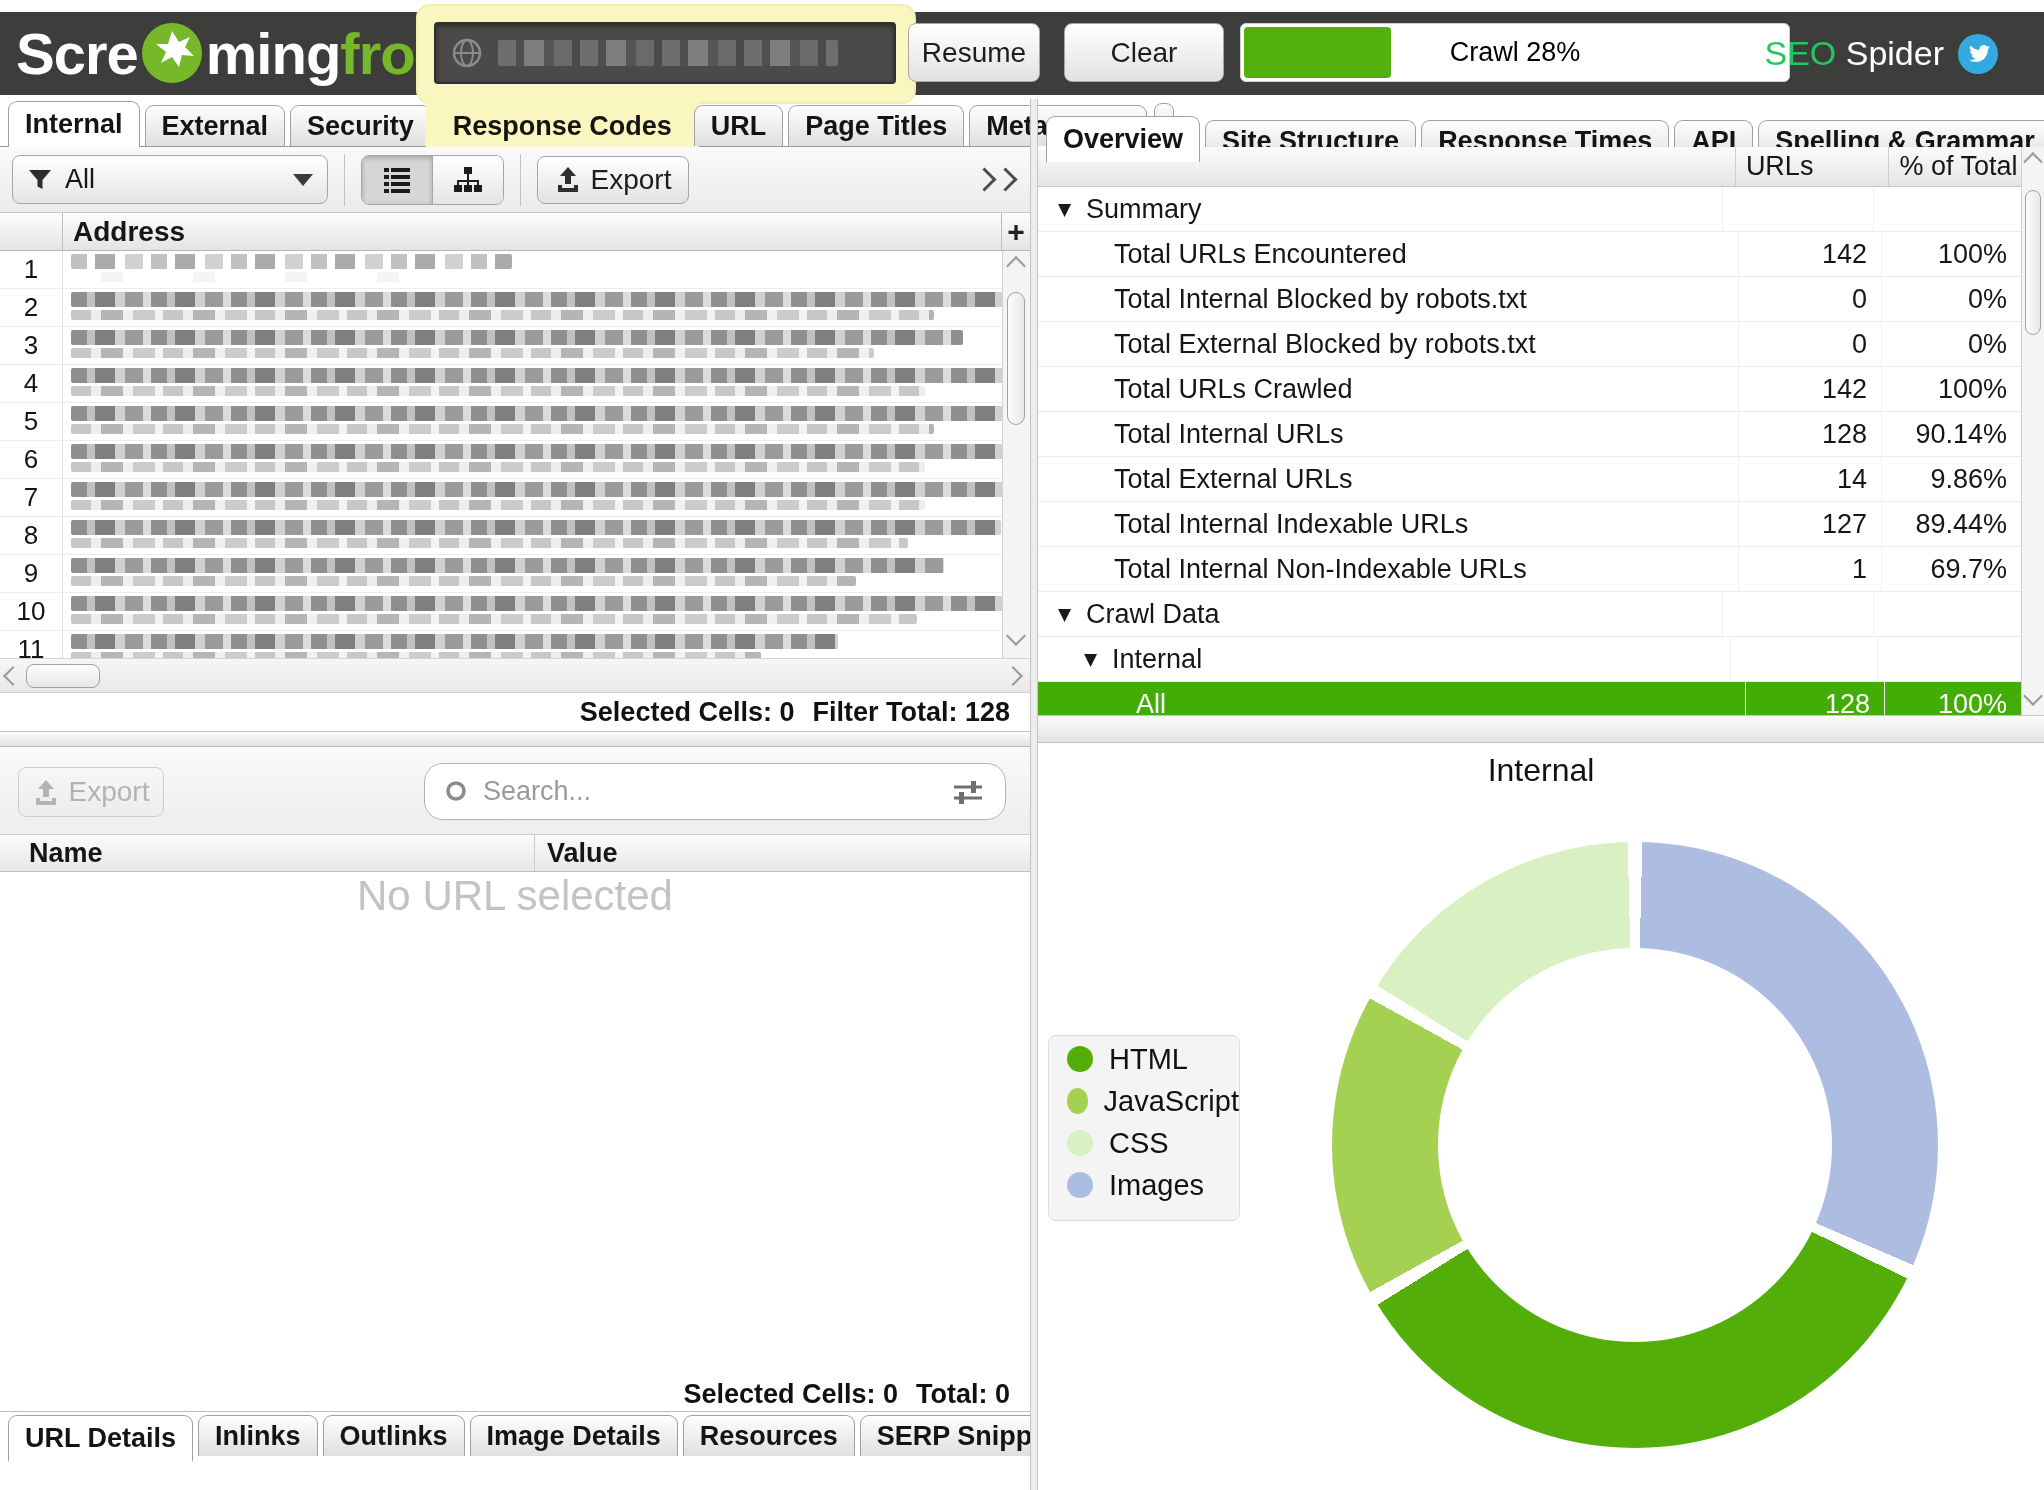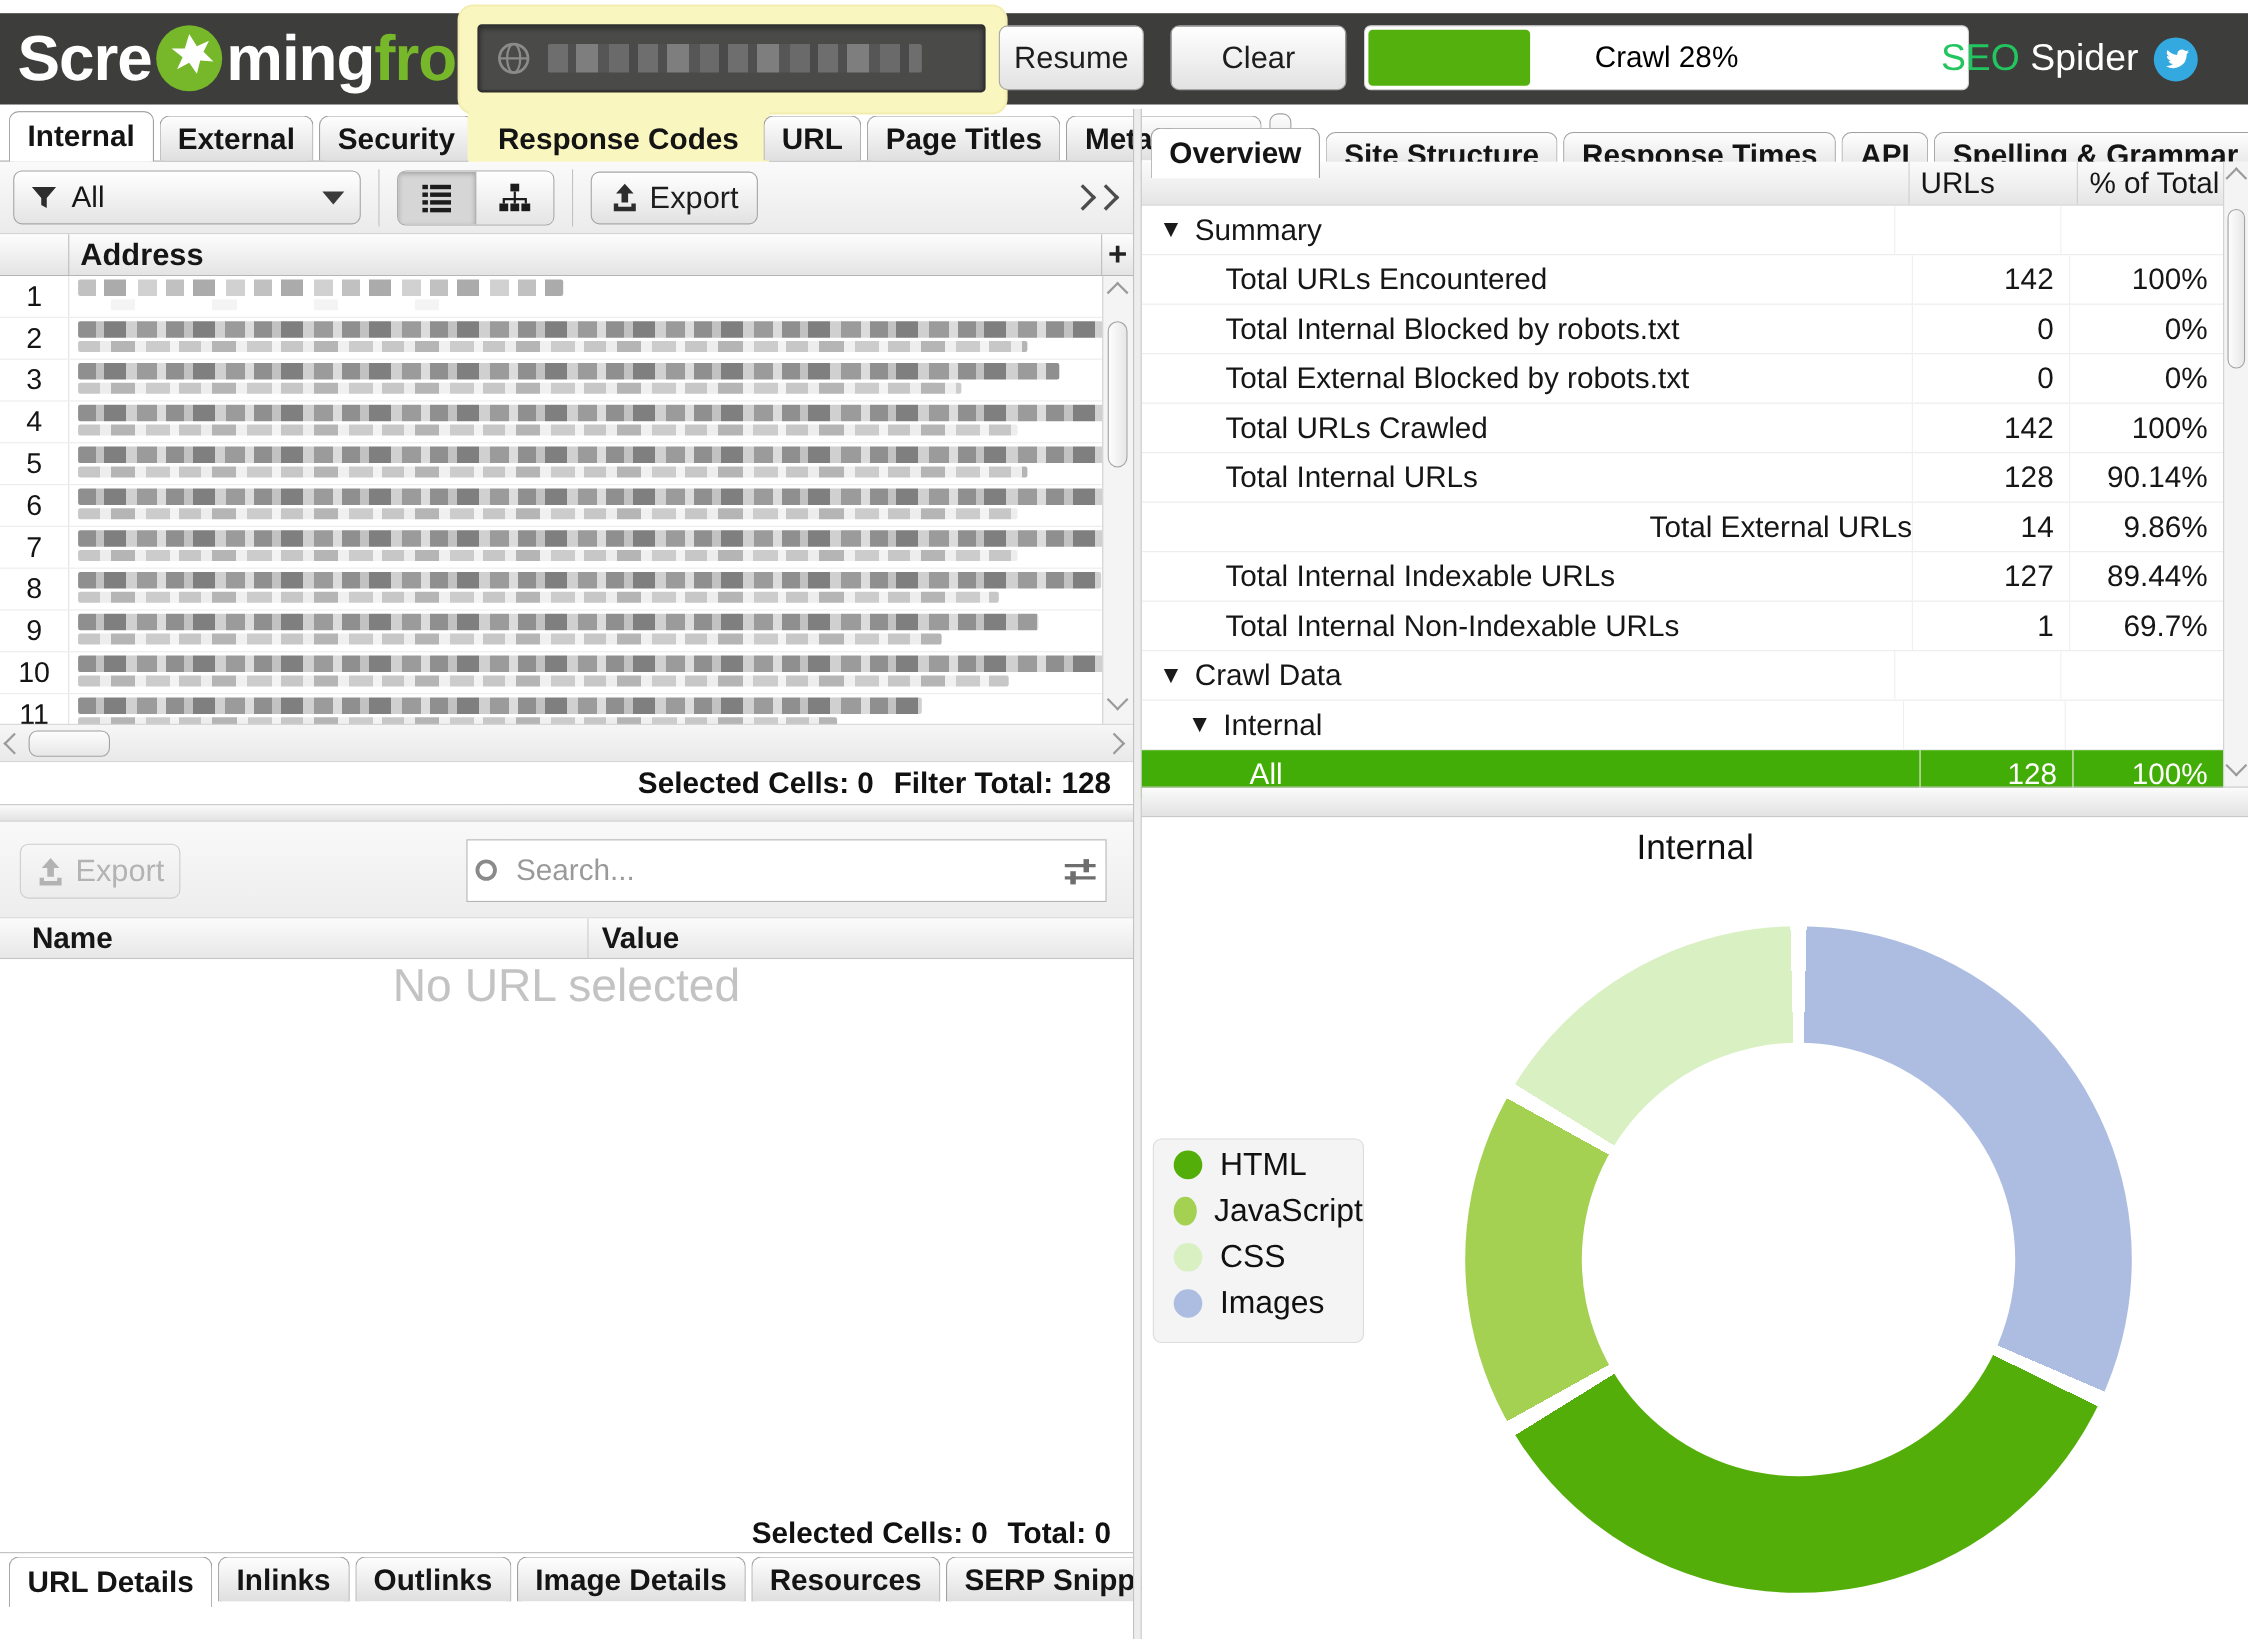--- a/index.html
+++ b/index.html
@@ -83,21 +83,21 @@
   .hscroll{left:0;top:658px;width:1030px;height:35px;background:linear-gradient(#f6f6f6,#e9e9e9);border-top:1px solid #d5d5d5;border-bottom:1px solid #cfcfcf;}
   .hthumb{left:26px;top:5px;width:74px;height:24px;background:linear-gradient(#fdfdfd,#e7e7e7);border:1px solid #a2a2a2;border-radius:8px;}
   .statusline{font-size:27px;font-weight:bold;color:#111;display:flex;justify-content:flex-end;gap:18px;align-items:center;padding-right:20px;}
   .status1{left:0;top:693px;width:1030px;height:38px;background:#fff;}
   .splitter{background:linear-gradient(#fbfbfb,#e2e2e2);border-top:1px solid #c6c6c6;border-bottom:1px solid #bdbdbd;}
   .split1{left:0;top:731px;width:1030px;height:16px;}
 
   
   .p2tools{left:0;top:747px;width:1030px;height:88px;background:linear-gradient(#f9f9f9,#ededed);border-bottom:1px solid #cfcfcf;}
   .p2export{left:18px;top:20px;width:146px;height:50px;}
-  .search{left:424px;top:16px;width:582px;height:57px;background:#fff;border:1px solid #b4b4b4;border-radius:0;display:flex;align-items:center;padding:0 6px;gap:12px;}
+  .search{left:424px;top:16px;width:582px;height:57px;background:#fff;border:1px solid #b4b4b4;border-radius:19px;display:flex;align-items:center;padding:0 20px;gap:12px;}
   .search input{flex:1;border:none;outline:none;font-size:27px;color:#333;background:transparent;font-family:inherit;}
   .search input::placeholder{color:#9a9a9a;}
   .nvhead{left:0;top:835px;width:1030px;height:37px;background:linear-gradient(#fbfbfb,#e7e7e7);border-bottom:1px solid #bdbdbd;display:flex;font-size:27px;font-weight:bold;align-items:center;}
   .nvhead .n{width:505px;padding-left:10px;border-right:1px solid #cccccc;height:100%;display:flex;align-items:center;margin-left:19px;}
   .nvhead .v{padding-left:12px;}
   .emptyarea{left:0;top:872px;width:1030px;height:506px;background:#fff;display:flex;align-items:flex-start;justify-content:center;}
   .nourl{font-size:42px;color:#c3c3c3;}
   .status2{left:0;top:1378px;width:1030px;height:33px;background:#fff;}
 
   
@@ -510,21 +510,21 @@
         <div class="p">100%</div>
       </div>
       <div class="ovrow">
         <div class="lab" style="padding-left: 76px;">
           <span>Total Internal URLs</span>
         </div>
         <div class="u">128</div>
         <div class="p">90.14%</div>
       </div>
       <div class="ovrow">
-        <div class="lab" style="padding-left: 76px; justify-content: flex-end;">
+        <div class="lab" style="padding-left: 76px;">
           <span>Total External URLs</span>
         </div>
         <div class="u">14</div>
         <div class="p">9.86%</div>
       </div>
       <div class="ovrow">
         <div class="lab" style="padding-left: 76px;">
           <span>Total Internal Indexable URLs</span>
         </div>
         <div class="u">127</div>

